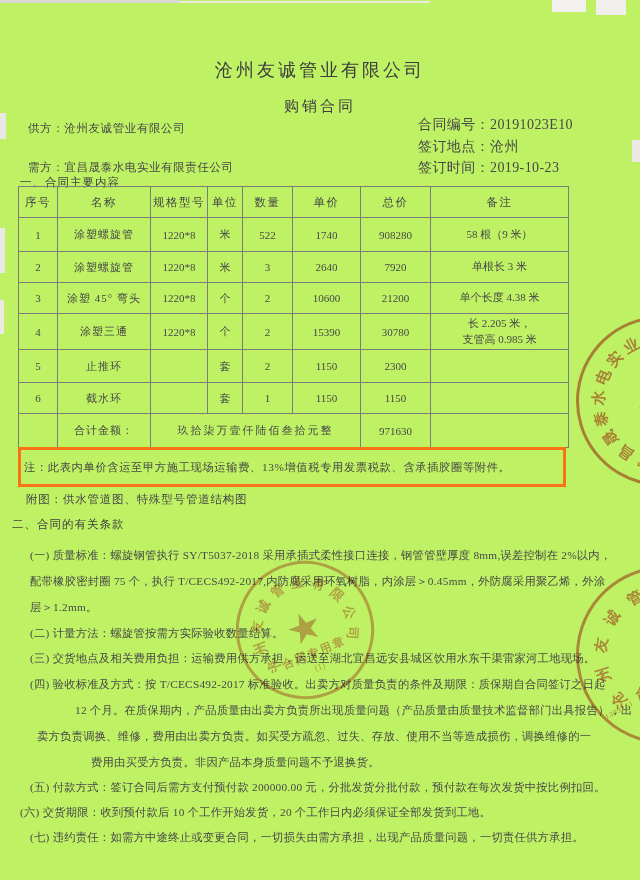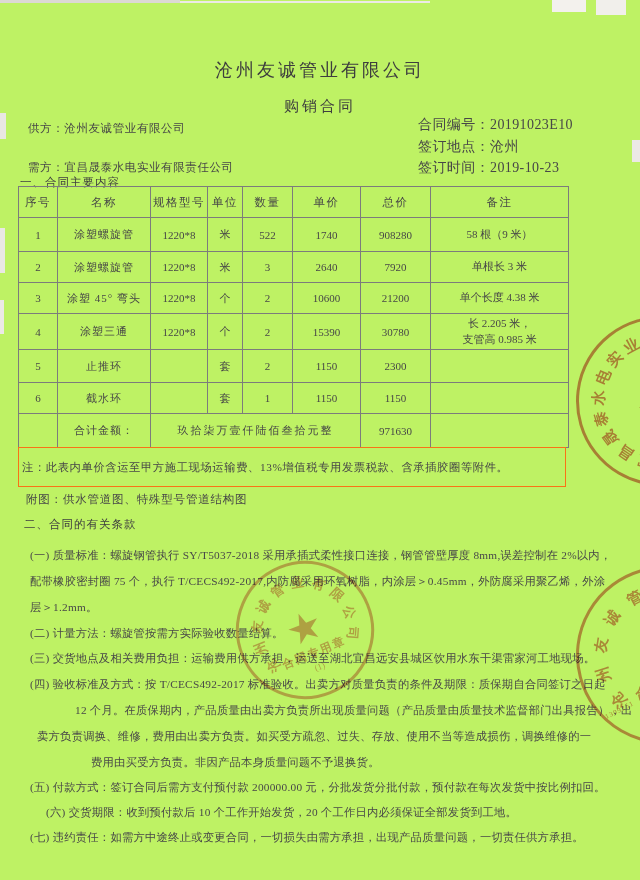--- a/index.html
+++ b/index.html
@@ -21,25 +21,25 @@
     border:1px solid #7c7c7c;font-weight:normal;text-align:center;vertical-align:middle;
     font-size:11px;color:#474747;padding:0 1px;overflow:hidden;
   }
   table.main th{font-size:11.5px;letter-spacing:1.5px;}
   td.name{letter-spacing:1px;}
   td.remark{white-space:pre-line;line-height:1.45;}
   td.amount-cn{font-size:11.5px;letter-spacing:2px;}
   td.total-label{letter-spacing:1px;}
   .note-box{
     position:absolute;left:18px;top:447px;width:548px;height:40px;
-    border:1px solid #f97316;display:flex;align-items:center;
+    border:3px solid #f97316;display:flex;align-items:center;
     font-size:11.3px;letter-spacing:0.6px;padding-left:3px;box-sizing:border-box;
   }
   .attach-line{left:26px;top:492px;font-size:11.5px;letter-spacing:0.8px;}
-  .sec2{left:24px;top:517px;}
+  .sec2{left:12px;top:517px;}
   .term-line{position:absolute;font-size:11.3px;letter-spacing:0.25px;white-space:nowrap;color:#484848;}
   
   .stamp{
     position:absolute;border-radius:50%;pointer-events:none;
     mix-blend-mode:multiply;
   }
   .stamp .stamp-char{
     position:absolute;left:50%;top:50%;
     font-weight:bold;line-height:1;
   }
@@ -177,21 +177,21 @@
   <div class="term-line" style="left:30px;top:548px;">(一) 质量标准：螺旋钢管执行 SY/T5037-2018 采用承插式柔性接口连接，钢管管壁厚度 8mm,误差控制在 2%以内，</div>
   <div class="term-line" style="left:30px;top:574px;">配带橡胶密封圈 75 个，执行 T/CECS492-2017,内防腐采用环氧树脂，内涂层＞0.45mm，外防腐采用聚乙烯，外涂</div>
   <div class="term-line" style="left:30px;top:600px;">层＞1.2mm。</div>
   <div class="term-line" style="left:30px;top:626px;">(二) 计量方法：螺旋管按需方实际验收数量结算。</div>
   <div class="term-line" style="left:30px;top:651px;">(三) 交货地点及相关费用负担：运输费用供方承担，运送至湖北宜昌远安县城区饮用水东干渠雷家河工地现场。</div>
   <div class="term-line" style="left:30px;top:677px;">(四) 验收标准及方式：按 T/CECS492-2017 标准验收。出卖方对质量负责的条件及期限：质保期自合同签订之日起</div>
   <div class="term-line" style="left:55px;top:703px;margin-left:20px;">12 个月。在质保期内，产品质量由出卖方负责所出现质量问题（产品质量由质量技术监督部门出具报告），出</div>
   <div class="term-line" style="left:37px;top:729px;">卖方负责调换、维修，费用由出卖方负责。如买受方疏忽、过失、存放、使用不当等造成损伤，调换维修的一</div>
   <div class="term-line" style="left:55px;top:755px;margin-left:36px;">费用由买受方负责。非因产品本身质量问题不予退换货。</div>
   <div class="term-line" style="left:30px;top:780px;">(五) 付款方式：签订合同后需方支付预付款 200000.00 元，分批发货分批付款，预付款在每次发货中按比例扣回。</div>
-  <div class="term-line" style="left:46px;top:805px;">(六) 交货期限：收到预付款后 10 个工作开始发货，20 个工作日内必须保证全部发货到工地。</div>
+  <div class="term-line" style="left:20px;top:805px;">(六) 交货期限：收到预付款后 10 个工作开始发货，20 个工作日内必须保证全部发货到工地。</div>
   <div class="term-line" style="left:30px;top:830px;">(七) 违约责任：如需方中途终止或变更合同，一切损失由需方承担，出现产品质量问题，一切责任供方承担。</div>
 
   <div class="stamp" id="stamp-buyer" style="left:576px;top:316px;width:164px;height:164px;border:3px solid rgba(205,62,55,0.62);transform:rotate(-38deg);">
       <span class="stamp-char" style="font-size: 15px; color: rgba(205, 62, 55, 0.62); transform: translate(-50%, -50%) rotate(-127.5deg) translateY(-62px);">宜</span>
       <span class="stamp-char" style="font-size: 15px; color: rgba(205, 62, 55, 0.62); transform: translate(-50%, -50%) rotate(-107.885deg) translateY(-62px);">昌</span>
       <span class="stamp-char" style="font-size: 15px; color: rgba(205, 62, 55, 0.62); transform: translate(-50%, -50%) rotate(-88.2692deg) translateY(-62px);">晟</span>
       <span class="stamp-char" style="font-size: 15px; color: rgba(205, 62, 55, 0.62); transform: translate(-50%, -50%) rotate(-68.6538deg) translateY(-62px);">泰</span>
       <span class="stamp-char" style="font-size: 15px; color: rgba(205, 62, 55, 0.62); transform: translate(-50%, -50%) rotate(-49.0385deg) translateY(-62px);">水</span>
       <span class="stamp-char" style="font-size: 15px; color: rgba(205, 62, 55, 0.62); transform: translate(-50%, -50%) rotate(-29.4231deg) translateY(-62px);">电</span>
       <span class="stamp-char" style="font-size: 15px; color: rgba(205, 62, 55, 0.62); transform: translate(-50%, -50%) rotate(-9.80769deg) translateY(-62px);">实</span>

